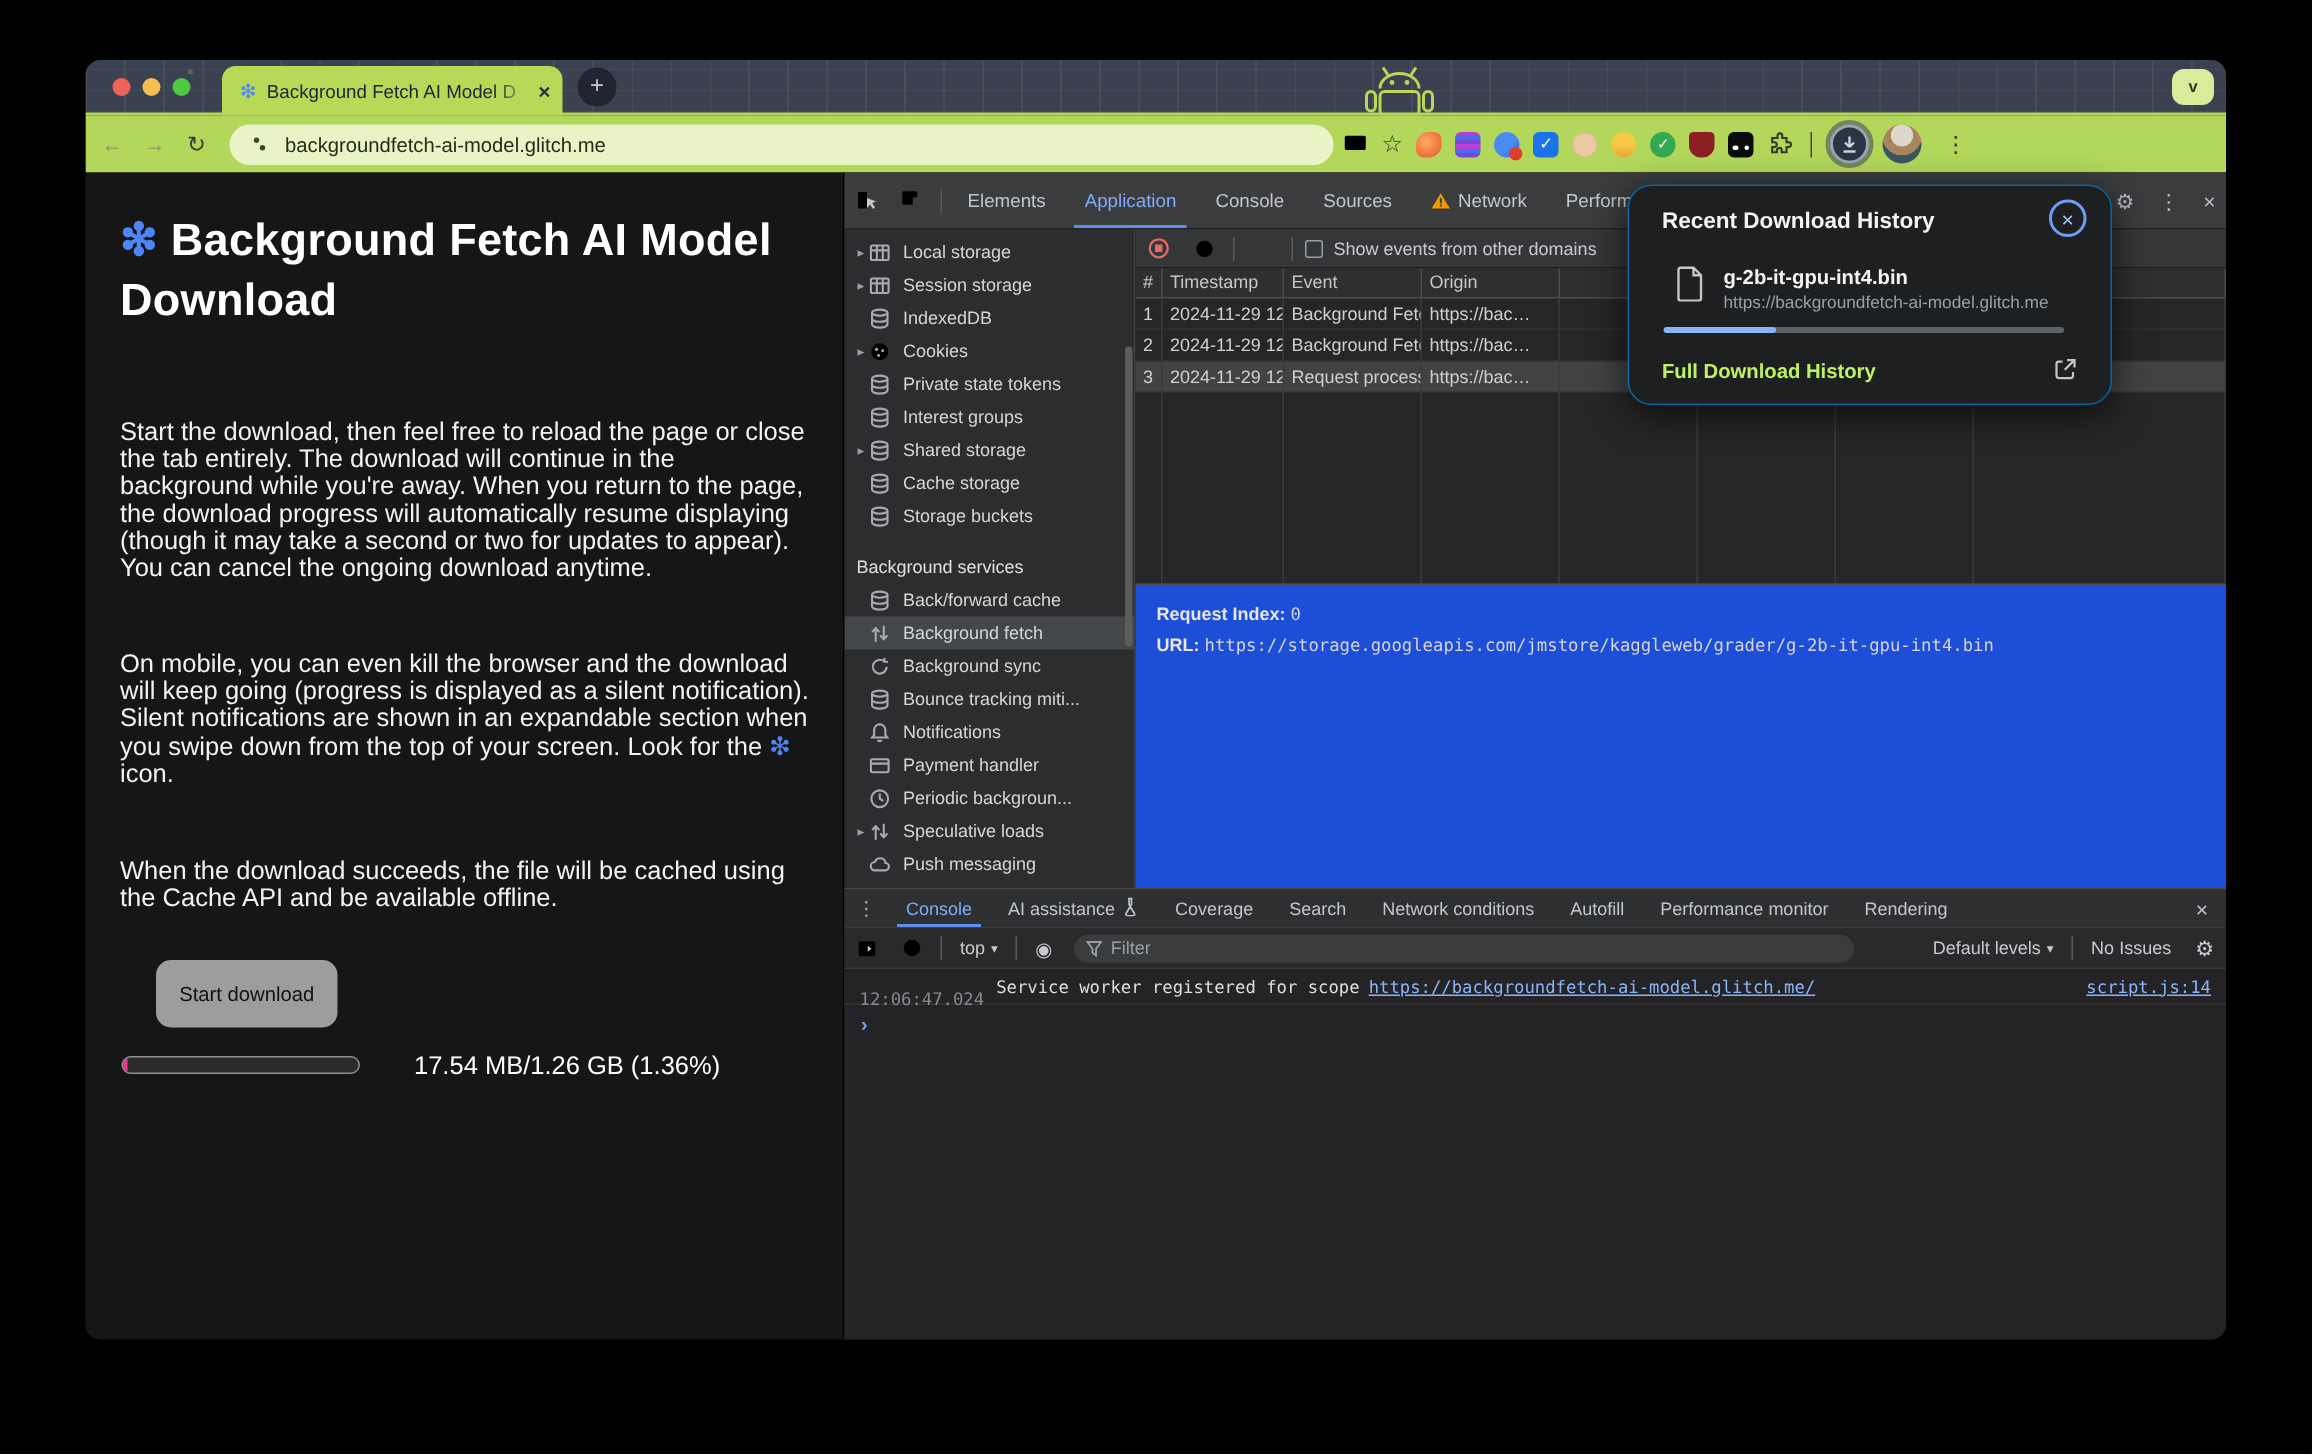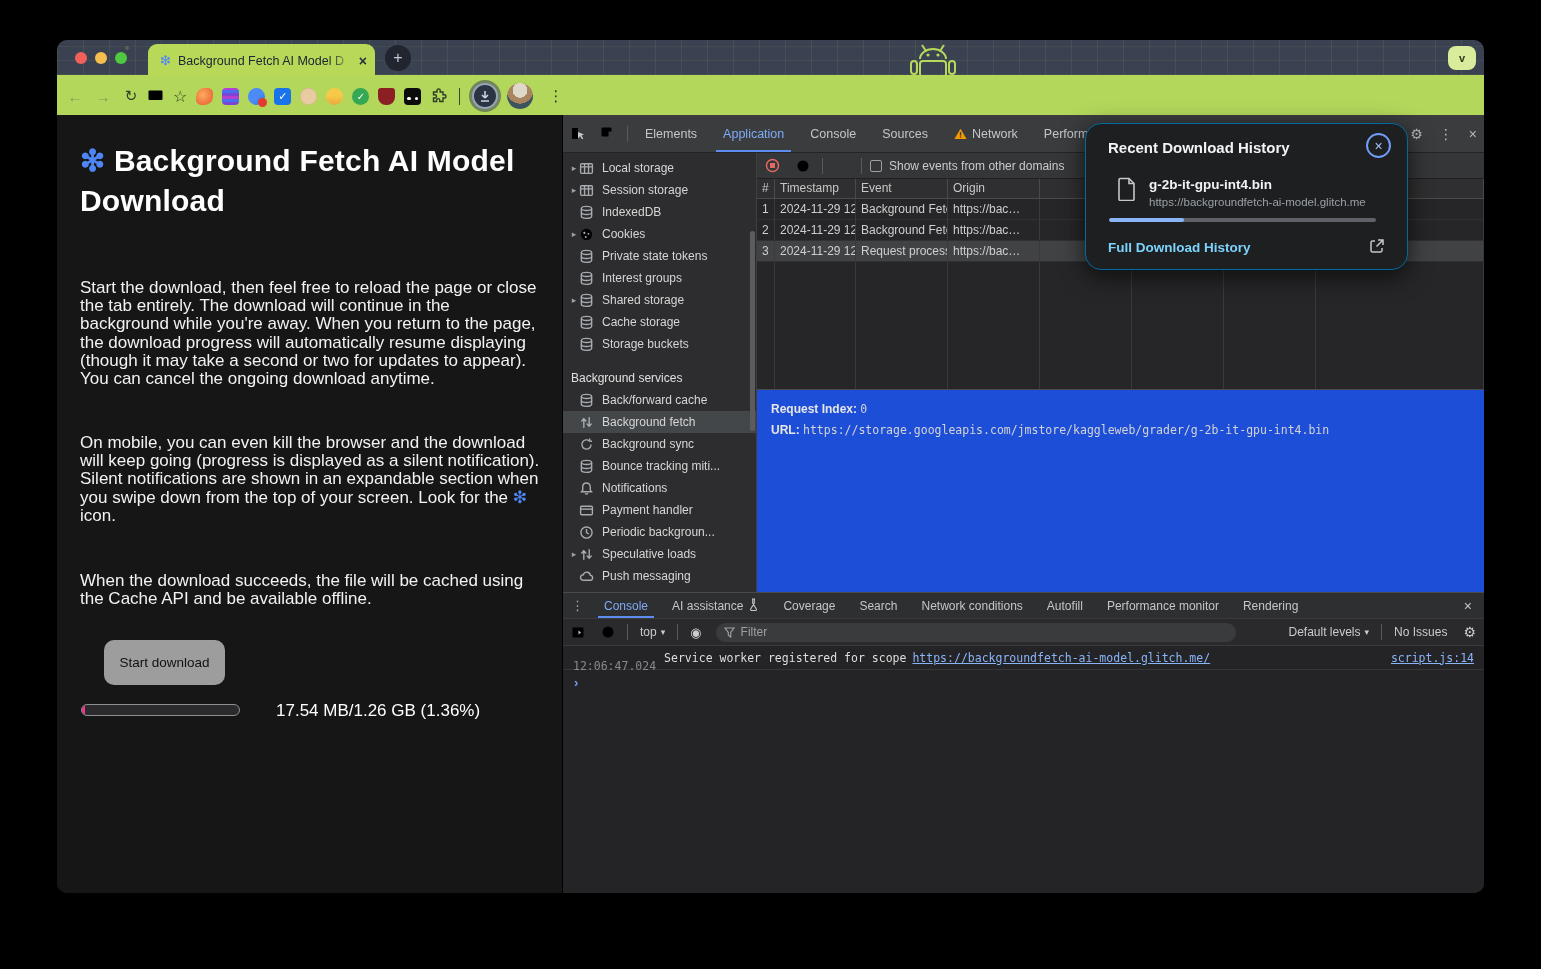--- a/index.html
+++ b/index.html
@@ -118,21 +118,21 @@
 
   
   .popup { position:absolute; left:1085px; top:123px; width:323px; height:147px; background:#1e1f21; border:1px solid #0369a1; border-radius:16px; box-shadow:0 6px 24px rgba(0,0,0,.65); z-index:50; color:#e8eaed; }
   .pop-title { position:absolute; left:22px; top:15px; font-size:15px; font-weight:bold; color:#f1f3f4; }
   .pop-close { position:absolute; right:16px; top:9px; width:25px; height:25px; border:2px solid #6f9cf5; border-radius:50%; color:#aac3f9; font-size:14px; display:flex; align-items:center; justify-content:center; }
   .pop-file-ic { position:absolute; left:31px; top:53px; color:#c4c7c5; }
   .pop-fname { position:absolute; left:63px; top:53px; font-size:13.5px; font-weight:bold; color:#f1f3f4; }
   .pop-furl { position:absolute; left:63px; top:72px; font-size:11.5px; color:#9aa0a6; }
   .pop-bar { position:absolute; left:23px; top:94px; width:267px; height:4px; border-radius:2px; background:#5f6368; overflow:hidden; }
   .pop-bar-fill { height:100%; background:#8ab4f8; border-radius:2px; }
-  .pop-link { position:absolute; left:22px; top:116px; font-size:13.5px; font-weight:bold; color:#7dd3fc; }
+  .pop-link { position:absolute; left:22px; top:116px; font-size:13.5px; font-weight:bold; color:#bef264; }
   .pop-ext { position:absolute; right:22px; top:114px; color:#c4c7c5; }
 
   svg.line { fill:none; stroke:currentColor; stroke-width:1.3; }
 </style>
 </head>
 <body>
 
 <div class="desktop">
   <div class="window">
 
@@ -160,20 +160,31 @@
         <circle cx="28" cy="12" r="1.6" fill="#b7d85a"></circle>
           <circle cx="38" cy="12" r="1.6" fill="#b7d85a"></circle>
       </svg>
       <div class="theme-chevron">v</div>
     </div>
 
     <div class="toolbar">
       <span class="nav-ic">←</span>
       <span class="nav-ic">→</span>
       <span class="nav-ic dark">↻</span>
+      <div class="omnibox">
+        <svg class="omni-badge" viewBox="0 0 16 16">
+          <g class="line">
+              <line x1="2" y1="5.5" x2="14" y2="5.5"></line>
+              <line x1="2" y1="10.5" x2="14" y2="10.5"></line>
+          <circle cx="6" cy="5.5" r="1.8" fill="#3b4530" stroke="none"></circle>
+              <circle cx="10" cy="10.5" r="1.8" fill="#3b4530" stroke="none"></circle>
+            </g>
+        </svg>
+        <span class="omni-url">backgroundfetch-ai-model.glitch.me</span>
+      </div>
       <div class="tb-right">
         <svg class="tb-ic" width="17" height="15" viewBox="0 0 17 15">
             <g class="line">
               <rect x="1.5" y="1.5" width="14" height="9.5" rx="1"></rect>
               <line x1="5" y1="13.5" x2="12" y2="13.5"></line>
               <path d="M8.5 4v4M8.5 8l-2-2M8.5 8l2-2"></path>
             </g>
           </svg>
         <span class="tb-ic" style="font-size:16px;">☆</span>
         <div class="ext" style="background:radial-gradient(circle at 40% 40%, #ffab5e, #e4572e); border-radius:50% 30% 50% 30%;"></div>

